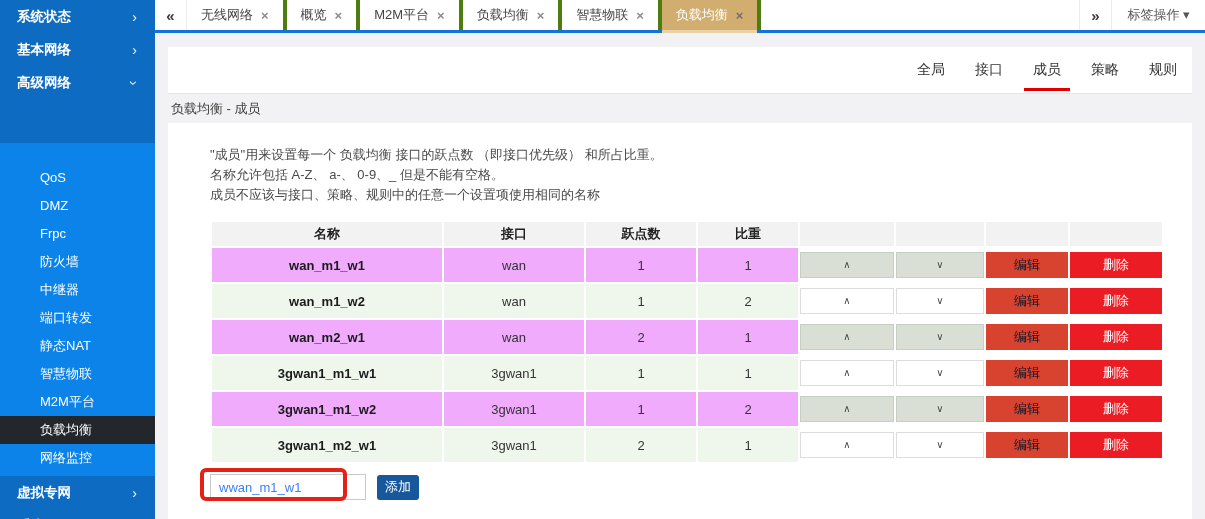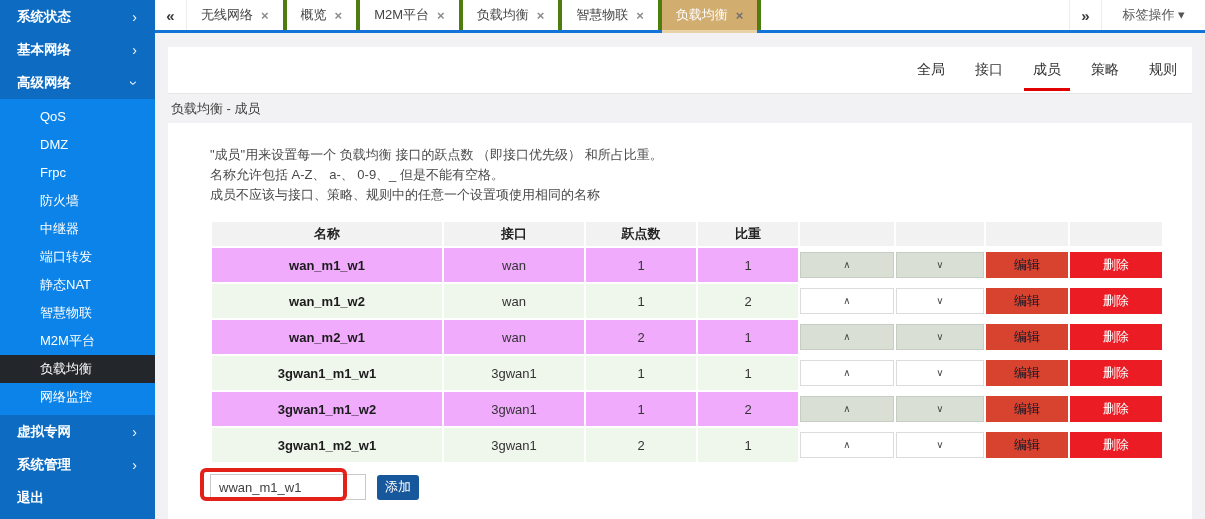--- a/index.html
+++ b/index.html
@@ -12,21 +12,21 @@
   .app { display:flex; width:1205px; height:519px; }
 
   
   .sidebar { width:155px; min-width:155px; background:#0d6bc1; color:#fff; overflow:hidden; }
   .nav-item-top {
     height:33px; display:flex; align-items:center; justify-content:space-between;
     padding:0 18px 0 17px; font-size:13.5px; font-weight:bold; cursor:pointer; white-space:nowrap;
   }
   .chev { font-size:14px; font-weight:normal; opacity:.95; line-height:1; }
   .chev.down { display:inline-block; transform:rotate(90deg); }
-  .submenu { background:#0b83e9; padding:4px 0 4px 0; }
+  .submenu { background:#0b83e9; padding:21px 0 4px 0;margin-top:44px; }
   .sub-item { height:28px; line-height:28px; padding-left:40px; font-size:13px; cursor:pointer; white-space:nowrap; }
   .sub-item.active { background:#23262b; }
 
   
   .main { flex:1; display:flex; flex-direction:column; background:#f2f2f4; min-width:0; }
 
   
   .tabbar { height:33px; background:#fff; border-bottom:3px solid #1373d9; display:flex; align-items:stretch; }
   .tab-scroll {
     width:32px; border:none; background:#fff; color:#3a3a3a; font-size:15px; font-weight:bold;
@@ -35,21 +35,21 @@
   .tab-scroll.right { border-right:none; border-left:1px solid #ececec; margin-left:auto; }
   .tab {
     display:flex; align-items:center; gap:8px; padding:0 14px; font-size:13px; color:#444;
     border-right:4px solid #4d7c0f; cursor:pointer; white-space:nowrap; position:relative;
   }
   .tab .close { color:#8a8a8a; font-weight:bold; font-size:13px; cursor:pointer; }
   .tab.active { background:#d2ad70; color:#fff; }
   .tab.active .close { color:#6f6f6f; }
   .tab.active::after { content:""; position:absolute; left:0; right:0; bottom:-3px; height:3px; background:#e9d3a6; }
   .btn-tab-actions {
-    width:104px; border:none; border-left:1px solid #ececec; background:#fff; color:#555;
+    width:94px; border:none; border-left:1px solid #ececec; background:#fff; color:#555;
     font-size:13px; cursor:pointer; font-family:inherit;
   }
 
   
   .page { flex:1; padding:14px 13px 0 13px; display:flex; flex-direction:column; overflow:hidden; }
 
   .card-tabs {
     background:#fff; height:47px; min-height:47px; display:flex; align-items:stretch;
     padding-left:29px; border-bottom:1px solid #e6e6e6;justify-content:flex-end;
   }
@@ -84,21 +84,21 @@
   .btn { height:26px; width:100%; border:none; cursor:pointer; font-size:13px; display:block; font-family:inherit; padding:0; }
   .btn-updown { color:#4a4a4a; font-size:10px; line-height:1; }
   tr.odd  .btn-updown { background:#d9dfd5; border:1px solid #c6cdc2; }
   tr.even .btn-updown { background:#ffffff; border:1px solid #dcdcdc; }
   .btn-edit { background:#d7432e; color:#0f172a; }
   .btn-del  { background:#ec1c24; color:#fff; }
 
   
   .add-row { position:relative; margin-top:7px; display:flex; align-items:center; height:32px; }
   .add-input {
-    width:156px; height:26px; border:1px solid #c9c9c9; padding:0 8px; font-size:13px; color:#404040;
+    width:156px; height:26px; border:1px solid #c9c9c9; padding:0 8px; font-size:13px; color:#3b82f6;
     font-family:inherit; outline:none;
   }
   .annotation {
     position:absolute; left:-10px; top:-3px; width:147px; height:33px;
     border:4px solid #e32119; border-radius:6px; pointer-events:none;
   }
   .btn-add {
     margin-left:11px; width:42px; height:25px; background:#17579b; color:#fff; border:none;
     border-radius:3px; font-size:13px; cursor:pointer; font-family:inherit; padding:0;
   }

